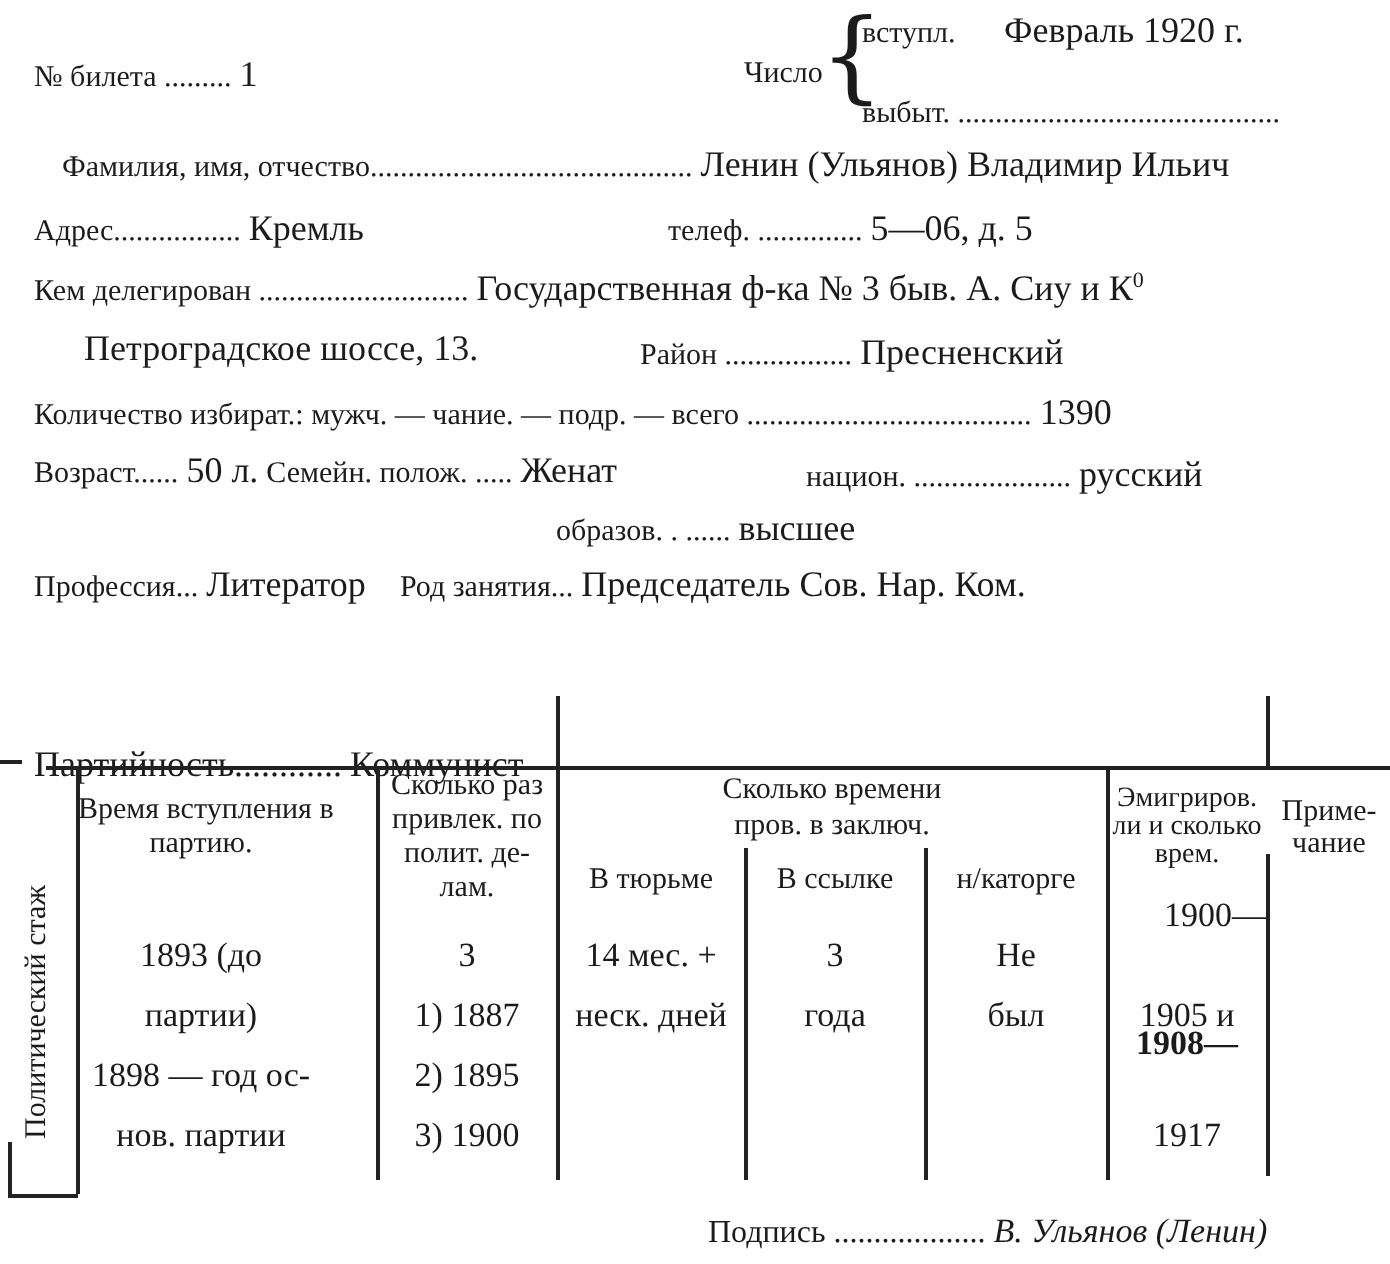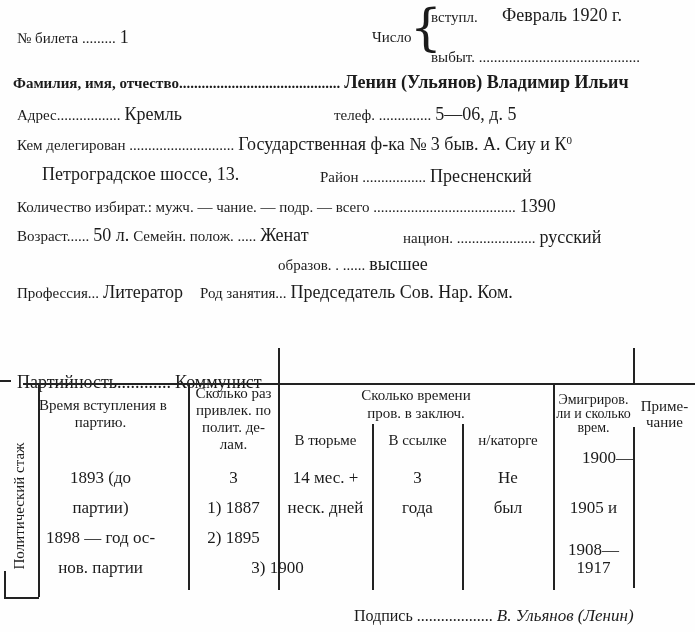--- a/index.html
+++ b/index.html
@@ -57,21 +57,21 @@
     <span class="lbl">№ билета .........</span>
     <span class="v">1</span>
   </div>
 
   <div class="line lbl" style="left:372px;top:29px;">Число</div>
   <div class="brace" style="left:410px;top:2px;">{</div>
   <div class="line lbl" style="left:431px;top:9px;">вступл.</div>
   <div class="line v" style="left:502px;top:5px;">Февраль 1920 г.</div>
   <div class="line lbl" style="left:431px;top:49px;">выбыт. ...........................................</div>
 
-  <div class="line" style="left:13px;top:72px;font-weight:bold;">
+  <div class="line" style="left:31px;top:72px;">
     <span class="lbl">Фамилия, имя, отчество...........................................</span>
     <span class="v">Ленин (Ульянов) Владимир Ильич</span>
   </div>
 
   <div class="line" style="left:17px;top:104px;">
     <span class="lbl">Адрес.................</span>
     <span class="v">Кремль</span>
   </div>
   <div class="line" style="left:334px;top:104px;">
     <span class="lbl">телеф. ..............</span>
@@ -161,34 +161,34 @@
   <div class="cell hdr c7" style="top:414px;">чание</div>
 
   <div class="cell bdy c1" style="top:468px;">1893 (до</div>
   <div class="cell bdy c1" style="top:498px;">партии)</div>
   <div class="cell bdy c1" style="top:528px;">1898 — год ос-</div>
   <div class="cell bdy c1" style="top:558px;">нов. партии</div>
 
   <div class="cell bdy c2" style="top:468px;">3</div>
   <div class="cell bdy c2" style="top:498px;">1) 1887</div>
   <div class="cell bdy c2" style="top:528px;">2) 1895</div>
-  <div class="cell bdy c2" style="top:558px;padding-left:44px;">3) 1900</div>
+  <div class="cell bdy c2" style="top:558px;">3) 1900</div>
 
   <div class="cell bdy c3" style="top:468px;">14 мес. +</div>
   <div class="cell bdy c3" style="top:498px;">неск. дней</div>
 
   <div class="cell bdy c4" style="top:468px;">3</div>
   <div class="cell bdy c4" style="top:498px;">года</div>
 
   <div class="cell bdy c5" style="top:468px;">Не</div>
   <div class="cell bdy c5" style="top:498px;">был</div>
 
   <div class="cell bdy c6" style="top:448px;text-align:right;">1900—</div>
   <div class="cell bdy c6" style="top:498px;">1905 и</div>
-  <div class="cell bdy c6" style="top:540px;">1908—</div>
+  <div class="cell bdy c6" style="top:512px;font-weight:bold;">1908—</div>
   <div class="cell bdy c6" style="top:558px;">1917</div>
 
   <div class="line" style="left:354px;top:606px;">
     <span class="sig-label">Подпись ...................</span>
     <span class="sig-value">В. Ульянов (Ленин)</span>
   </div>
 
 </div>
 
 </body></html>

